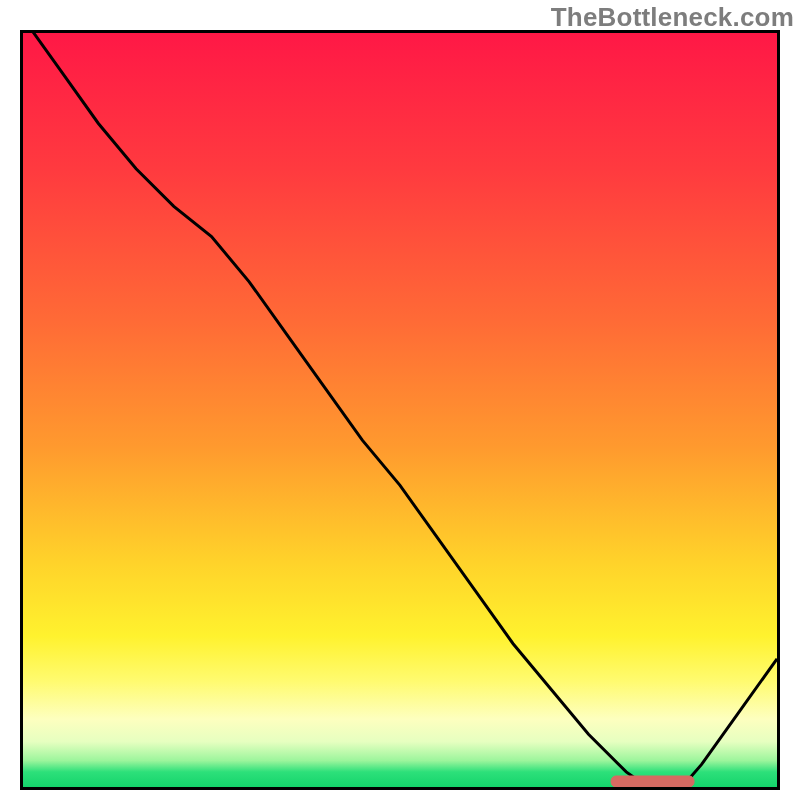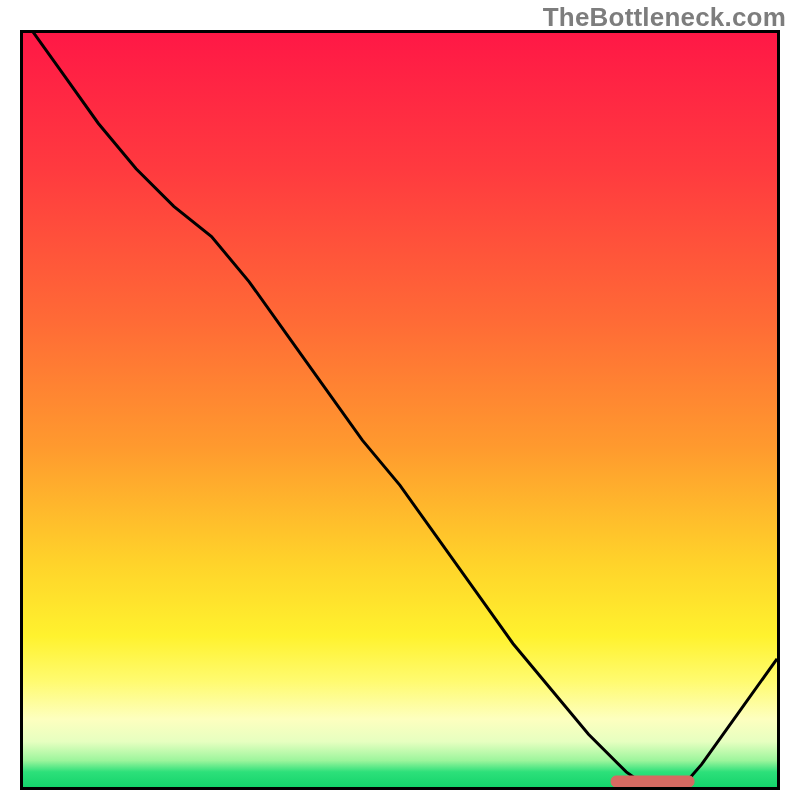--- a/index.html
+++ b/index.html
@@ -12,21 +12,21 @@
     font-family: Arial, Helvetica, sans-serif;
   }
   .stage {
     position: relative;
     width: 800px;
     height: 800px;
   }
   .watermark {
     position: absolute;
     top: 2px;
-    right: 14px;
+    right: 6px;
     font-size: 26px;
     font-weight: 600;
     color: #7d7d7d;
     letter-spacing: 0.2px;
     z-index: 10;
   }
   .plot {
     position: absolute;
     left: 20px;
     top: 30px;

